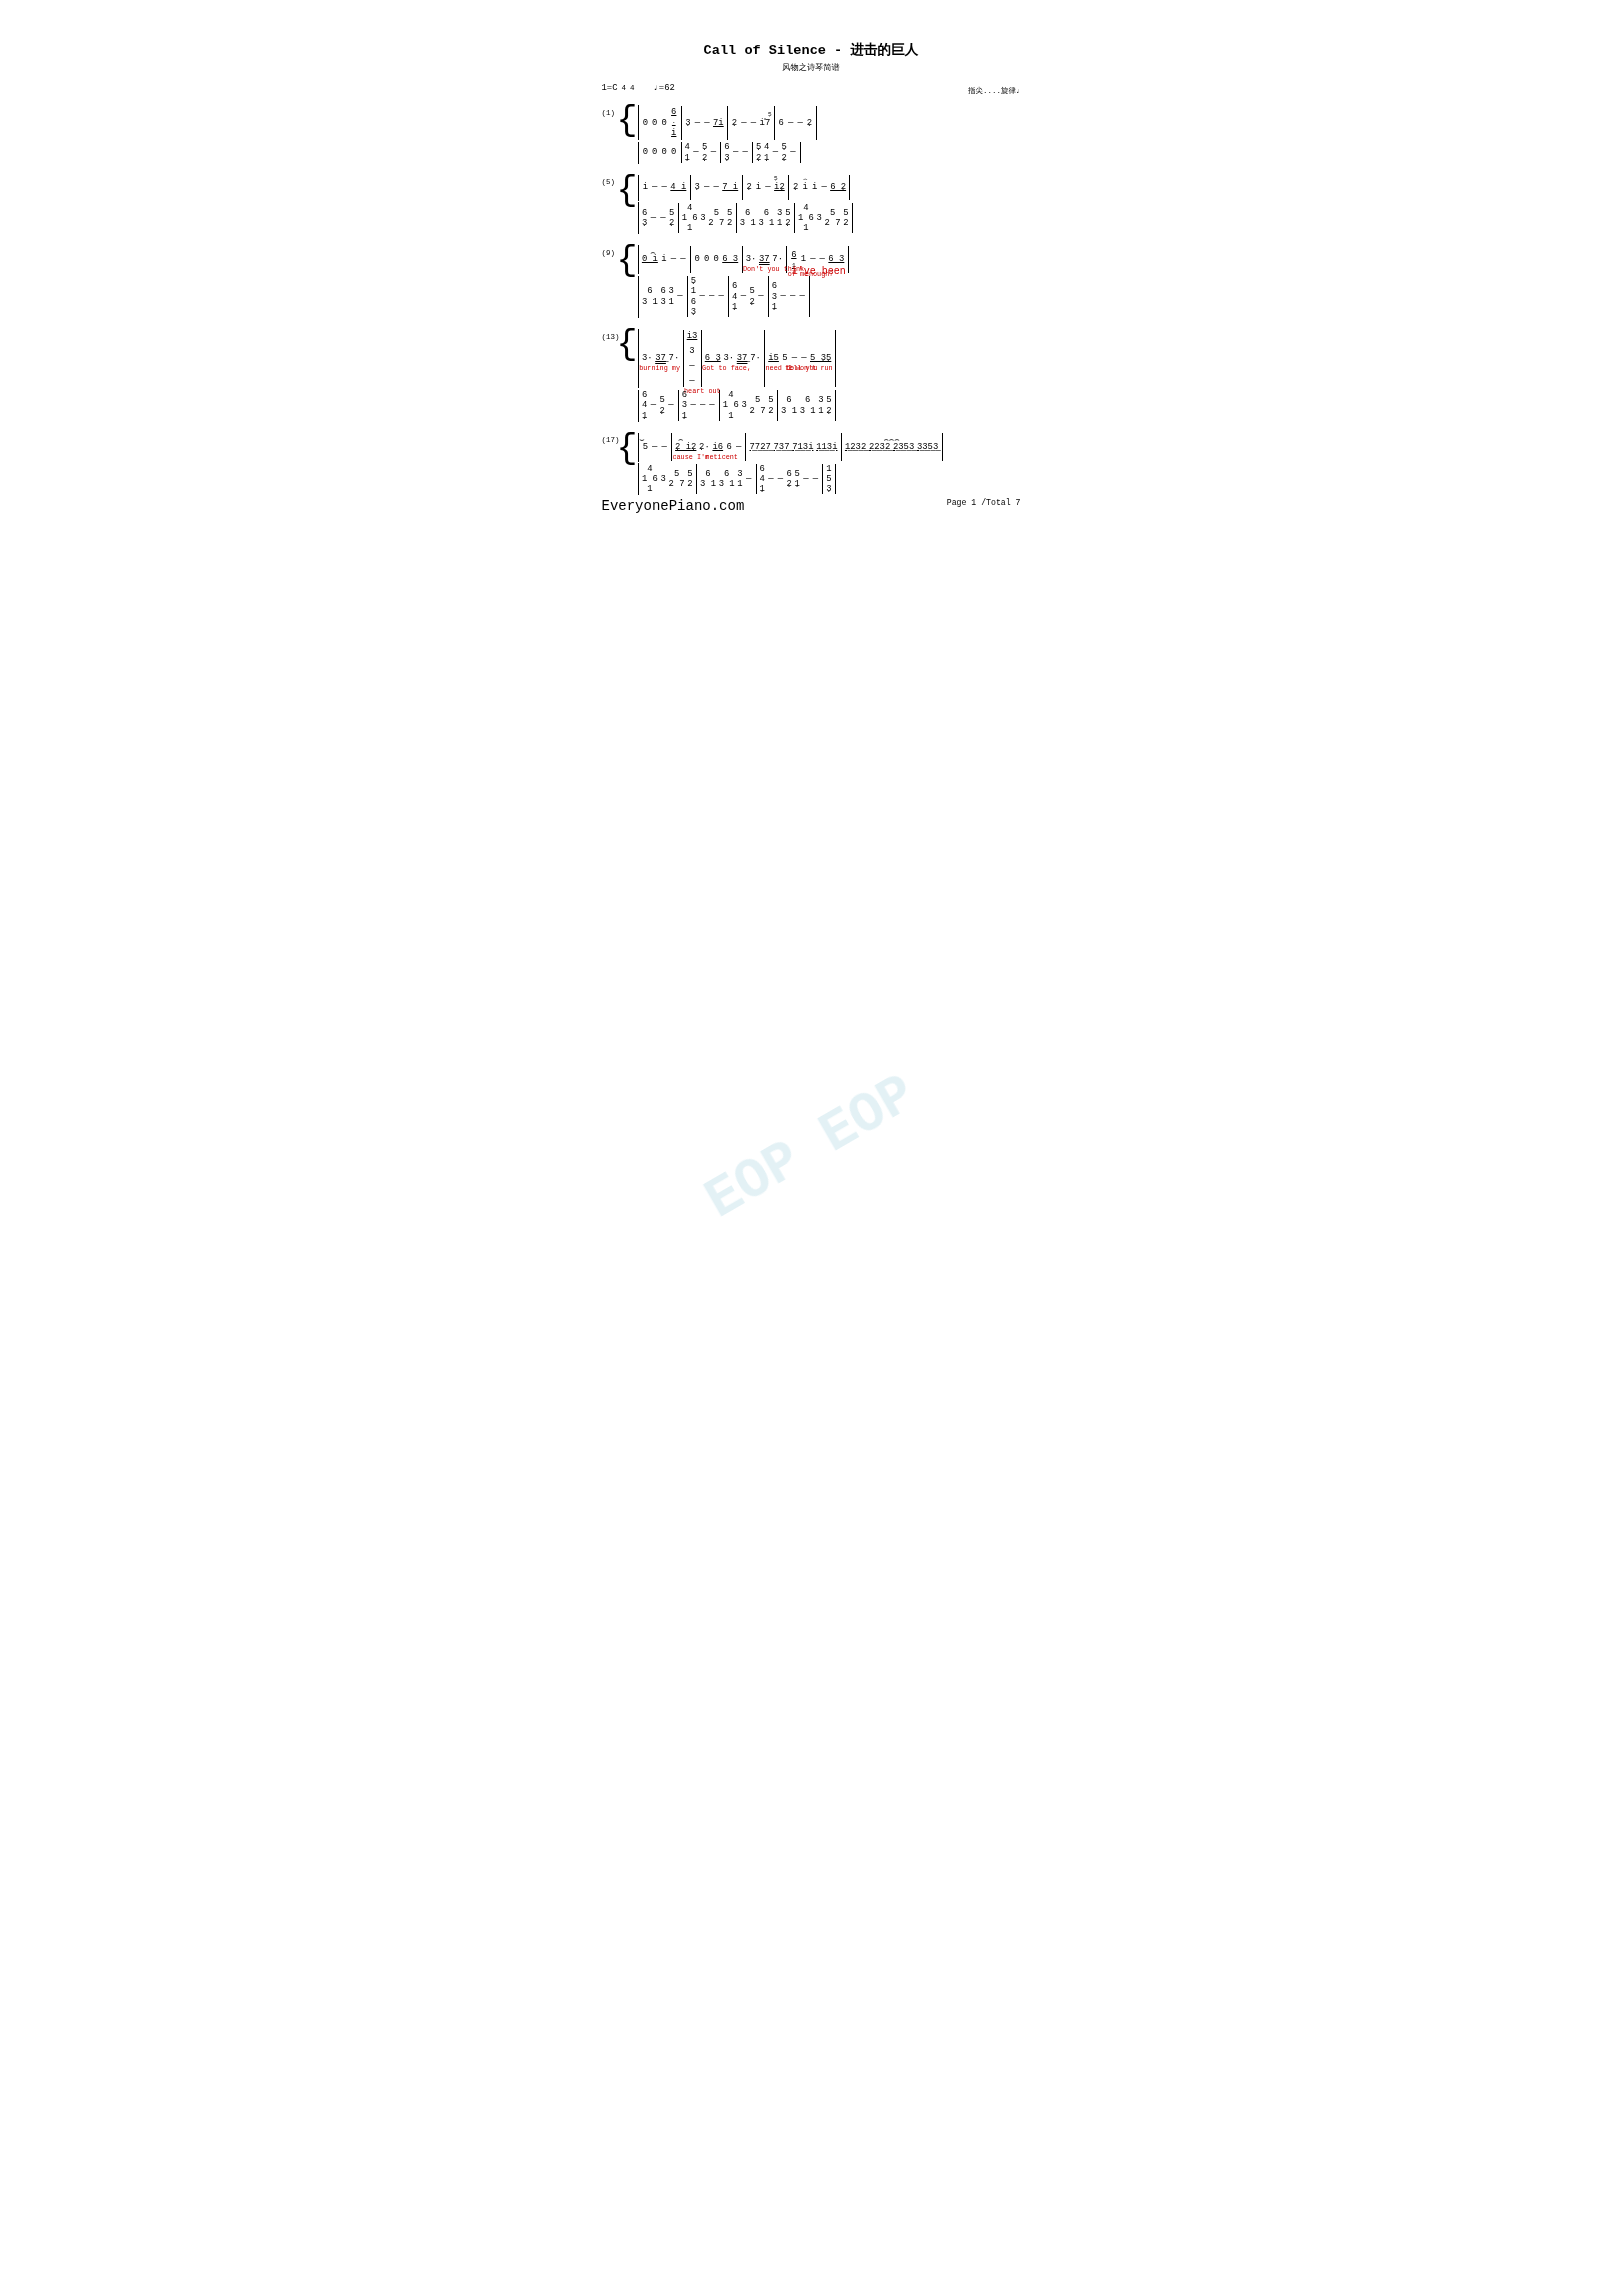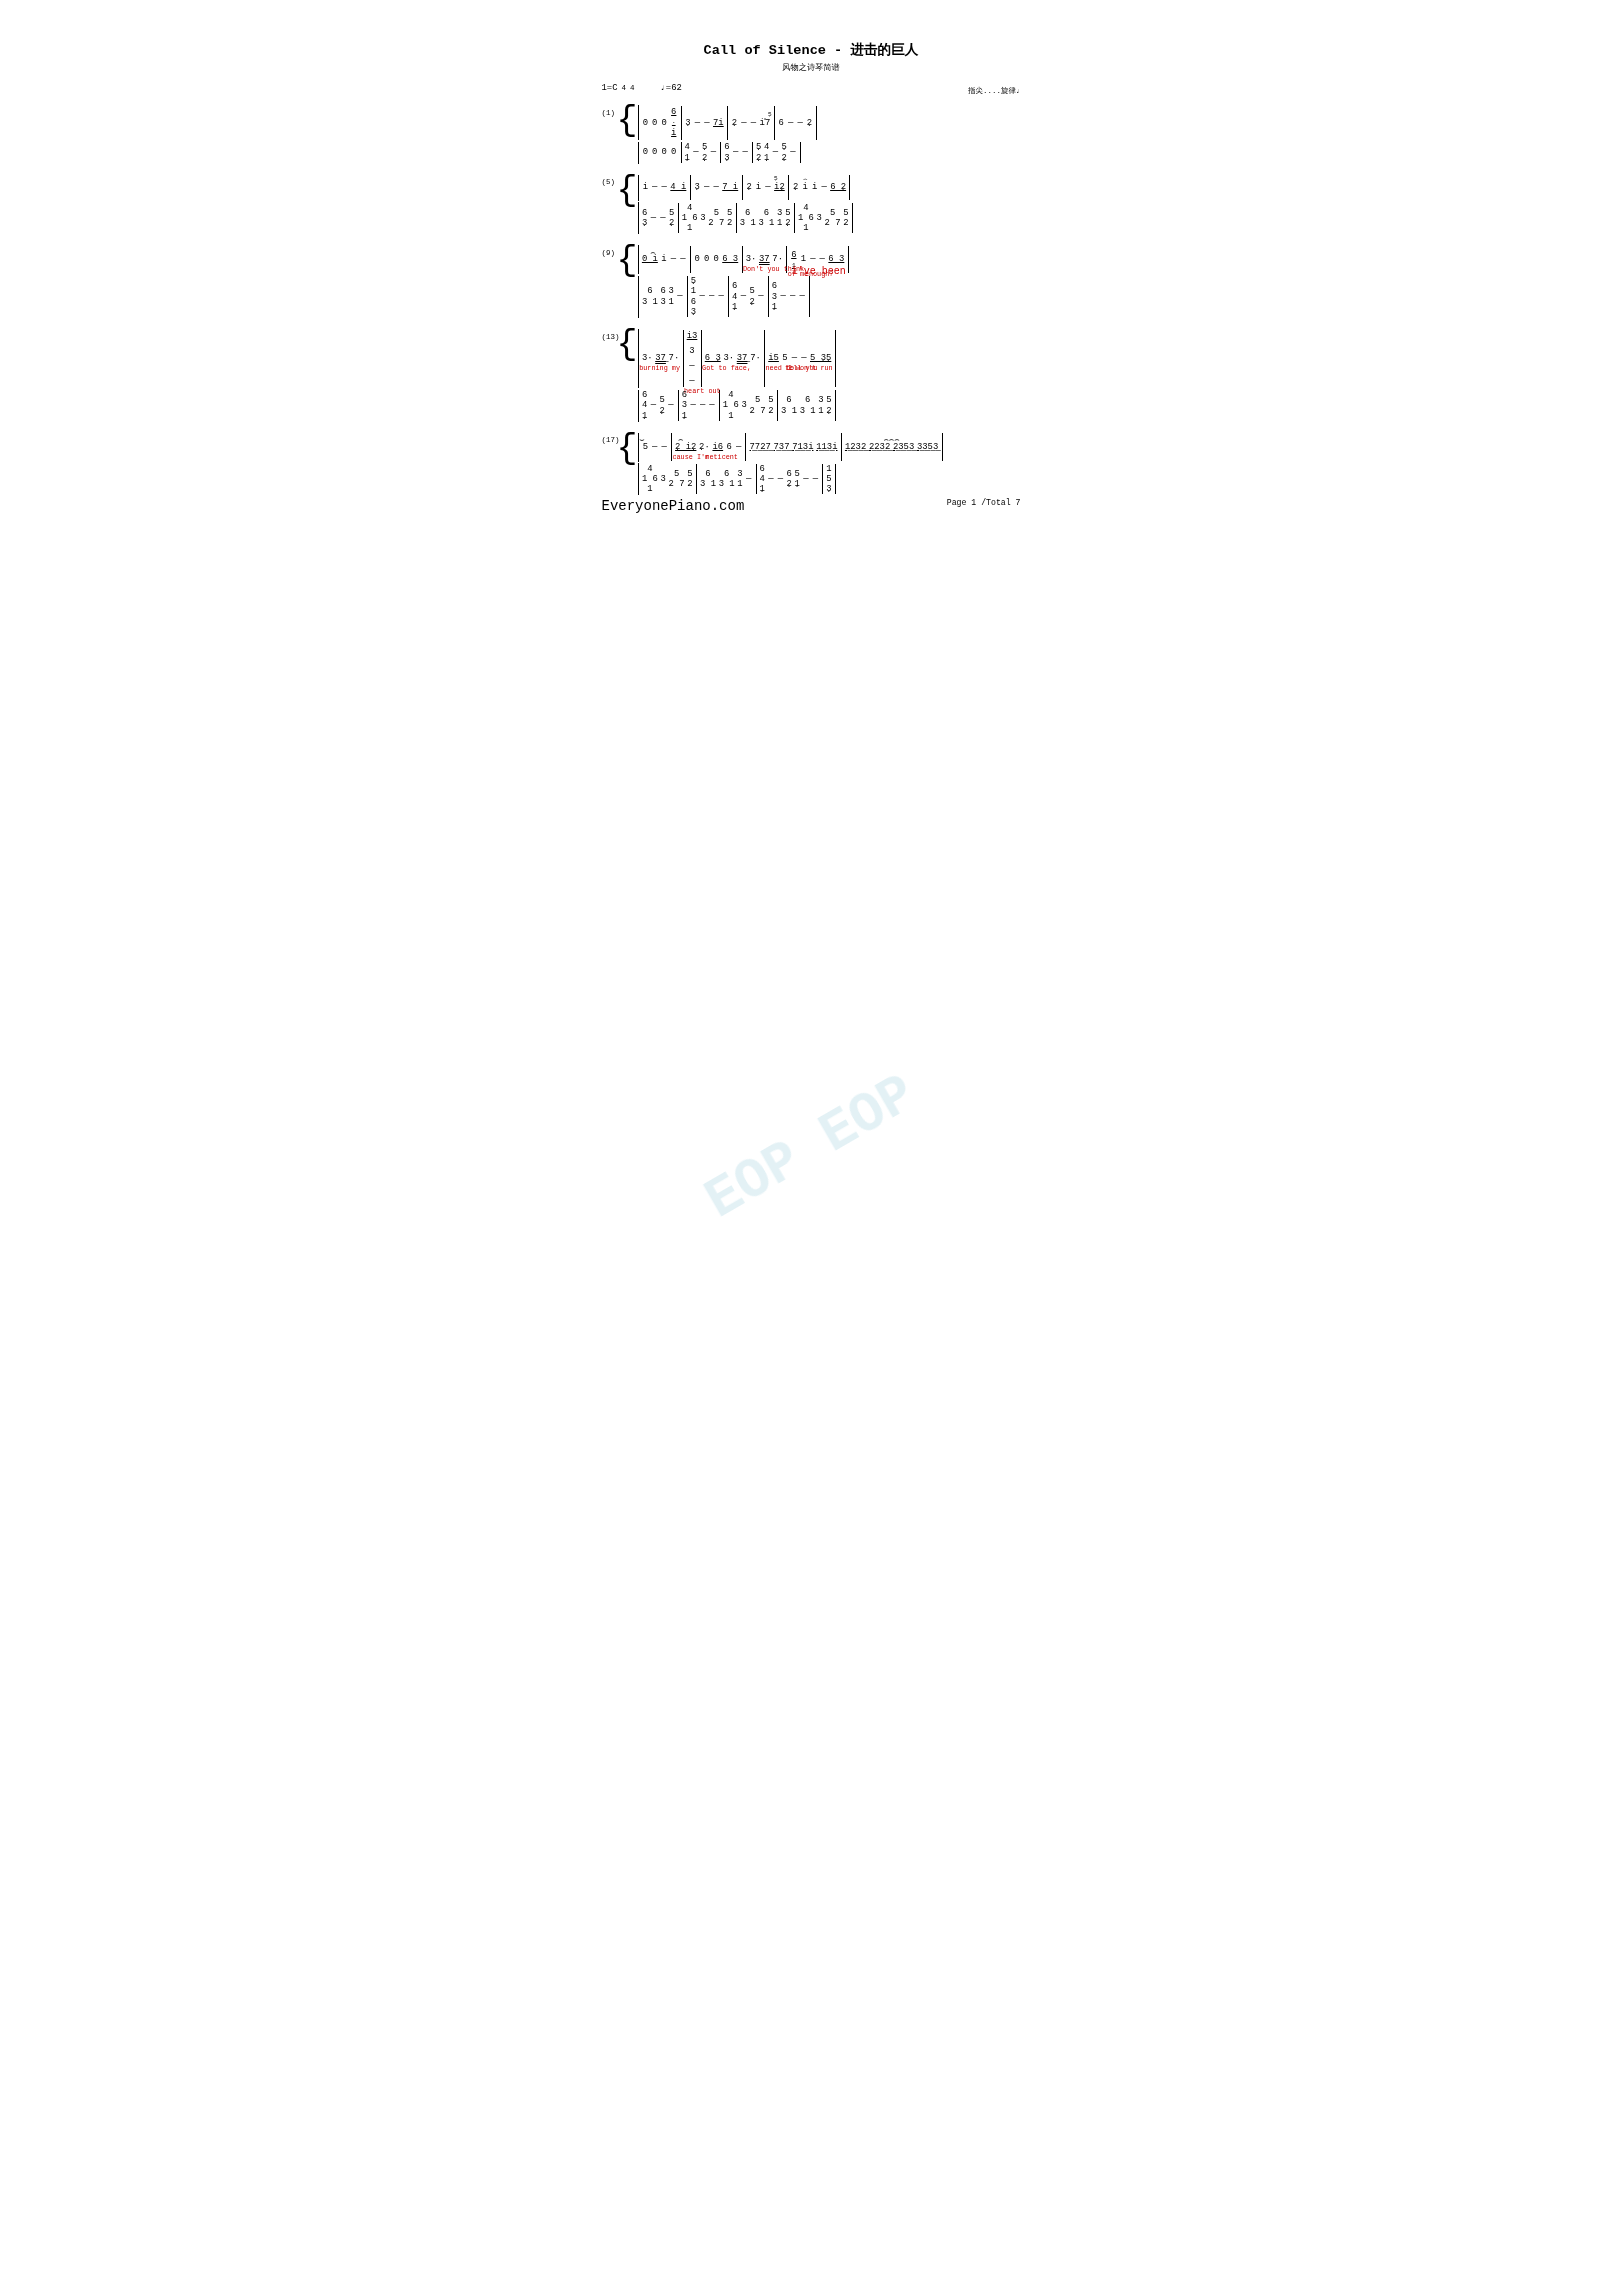--- a/index.html
+++ b/index.html
@@ -110,21 +110,21 @@
   <div class="watermark">EOP EOP</div>
 
   <div class="score-title">Call of Silence - 进击的巨人</div>
   <div class="score-subtitle">风物之诗琴简谱</div>
 
   <div style="display:flex; justify-content:space-between; align-items:center; margin-bottom:5.5px;">
     <div class="score-tempo">
       <span>1=C</span>
         <span style="font-size:7.5px;vertical-align:super;">4</span>
         <span style="font-size:7.5px;vertical-align:sub;">4</span>
-      <span style="margin-left:22px;">♩=62</span>
+      <span style="margin-left:15px;">♩=62</span>
     </div>
     <div style="font-size:7.5px;">指尖....旋律♩</div>
   </div>
 
   <div class="sys">
     <div class="sys-num">(1)</div>
     <div style="font-size:35px;line-height:0.92;margin-right:0.7px;">{</div>
     <div class="sys-body">
 
       <div class="sys-treble">

